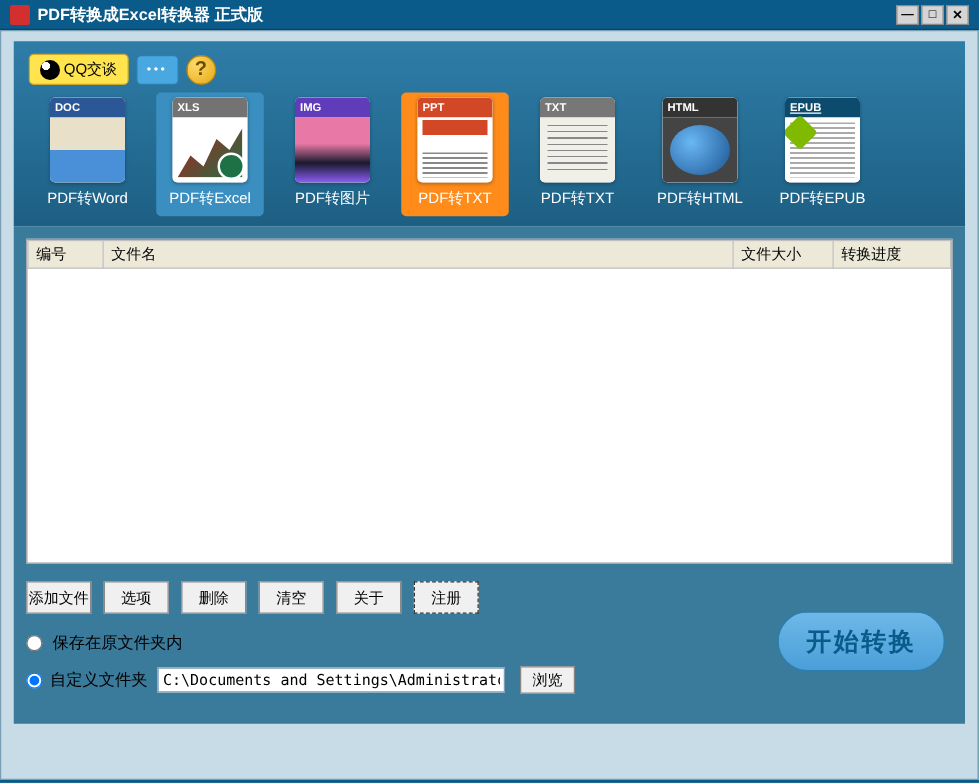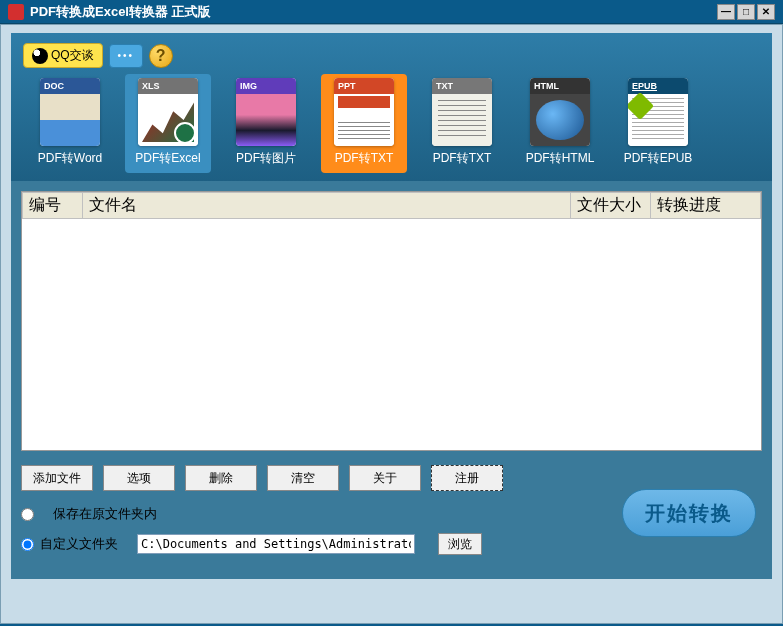--- a/index.html
+++ b/index.html
@@ -44,30 +44,30 @@
 .txt-lines { position:absolute; inset:6px; background:repeating-linear-gradient(180deg,#888 0,#888 1px,transparent 1px,transparent 5px); }
 .epub-body { background:#fff; }
 .epub-body::before{content:"";position:absolute;inset:4px;background:repeating-linear-gradient(180deg,#aaa 0,#aaa 1px,transparent 1px,transparent 4px);}
 .epub-body::after{content:"";position:absolute;left:2px;top:2px;width:20px;height:20px;background:#7fba00;border-radius:3px;transform:rotate(45deg);}
 .pdf-body { background:#fff; display:flex;align-items:center;justify-content:center; }
 .pdf-body::before{content:"";width:30px;height:30px;background:#b91d47;clip-path:polygon(50% 0,61% 35%,98% 35%,68% 57%,79% 91%,50% 70%,21% 91%,32% 57%,2% 35%,39% 35%);}
 .format-label { color: #fff; font-size: 12px; white-space: nowrap; }
 .main { background: #3a7a9a; padding: 10px; }
 .table-wrap { background: #fff; border: 1px solid #999; height: 260px; overflow: auto; }
 table { width: 100%; border-collapse: collapse; }
-th { background: #ece9d8; border: 1px solid #c0c0c0; font-size: 16px; font-weight: normal; text-align: left; padding: 2px 6px; height: 18px; }
+th { background: #ece9d8; border: 1px solid #c0c0c0; font-size: 12px; font-weight: normal; text-align: left; padding: 2px 6px; height: 18px; }
 th.col-num { width: 60px; }
 th.col-size { width: 80px; }
-th.col-prog { width: 110px; }
+th.col-prog { width: 94px; }
 .toolbar { display: flex; gap: 10px; padding: 14px 0 10px; }
-.tbtn { width: 72px; height: 26px; background: #f0f0f0; border: 1px solid #888; cursor: pointer; font-size: 12px; }
+.tbtn { width: 52px; height: 26px; background: #f0f0f0; border: 1px solid #888; cursor: pointer; font-size: 12px; }
 .tbtn.dashed { border: 1px dashed #333; }
 .output-section { padding: 4px 0; position: relative; }
 .output-title { font-size: 13px; margin-bottom: 10px; color: #000; }
-.radio-row { display: flex; align-items: center; gap: 19px; margin-bottom: 10px; font-size: 13px; }
+.radio-row { display: flex; align-items: center; gap: 8px; margin-bottom: 10px; font-size: 13px; }
 .radio-row input[type=radio] { margin: 0; }
 .path-input { flex: 0 0 278px; height: 20px; font-size: 12px; font-family: "SimSun", monospace; padding: 1px 3px; border: 1px solid #7f9db9; }
 .browse { width: 44px; height: 22px; background: #f0f0f0; border: 1px solid #888; font-size: 12px; cursor: pointer; margin-left: 4px; }
 .convert-btn { position: absolute; right: 6px; top: -12px; width: 134px; height: 48px; border-radius: 24px; background: linear-gradient(#6eb8e8,#4a9fd8); border: 1px solid #2b7fb0; color: #0a5a8a; font-size: 20px; font-weight: bold; display: flex; align-items: center; justify-content: center; cursor: pointer; letter-spacing: 2px; text-align: center; }
 .hotline { color: #e60000; font-size: 13px; text-decoration: underline; margin-left: 14px; }
 .inner { background: #c8dce8; border: 1px solid #7a9eb3; margin: 0; padding: 8px 10px 4px; height: 600px; }
 </style>
 </head>
 <body>
 

